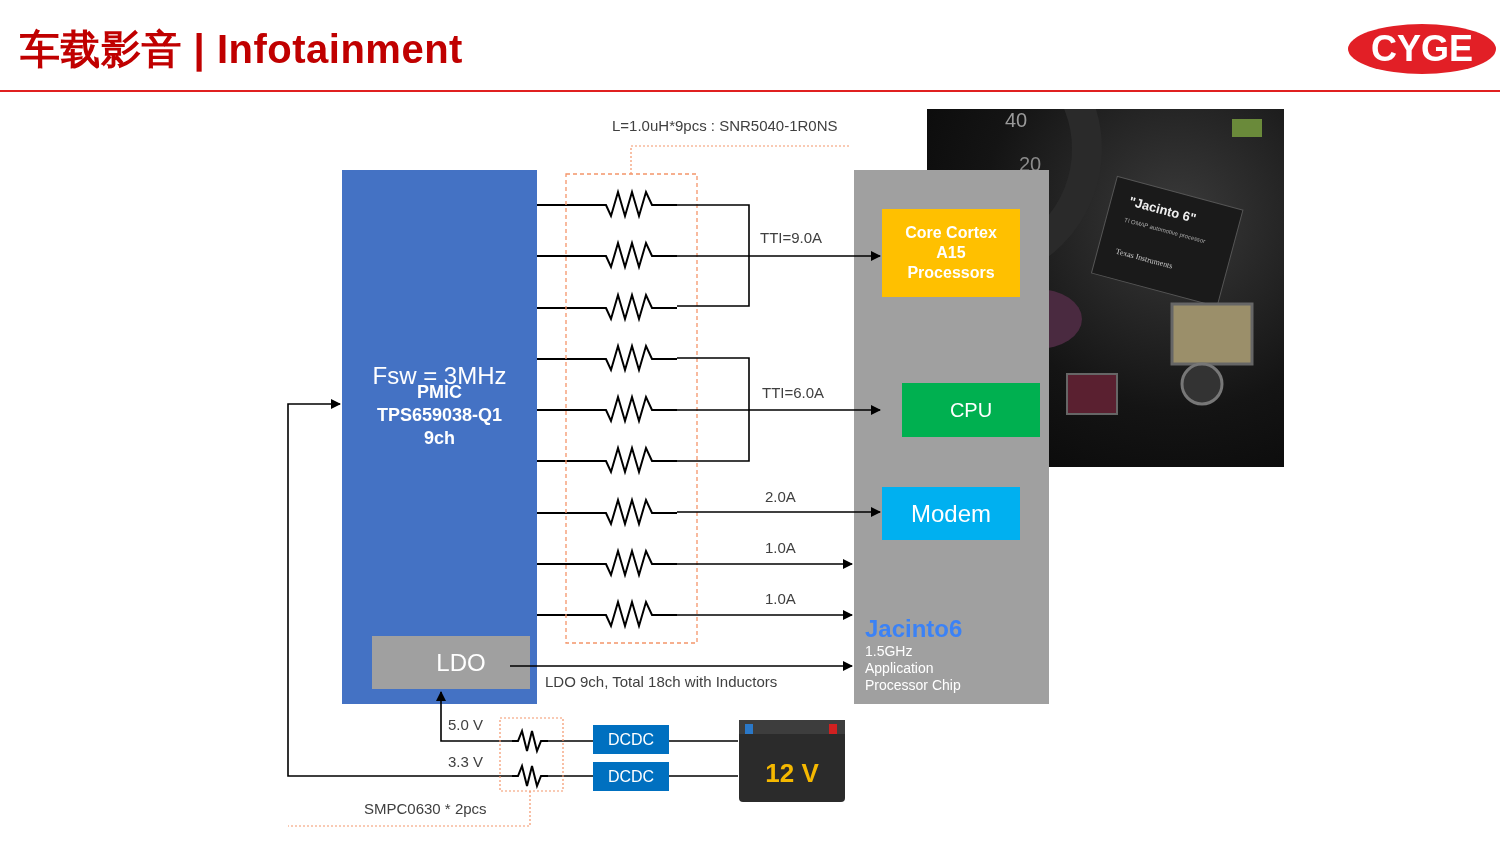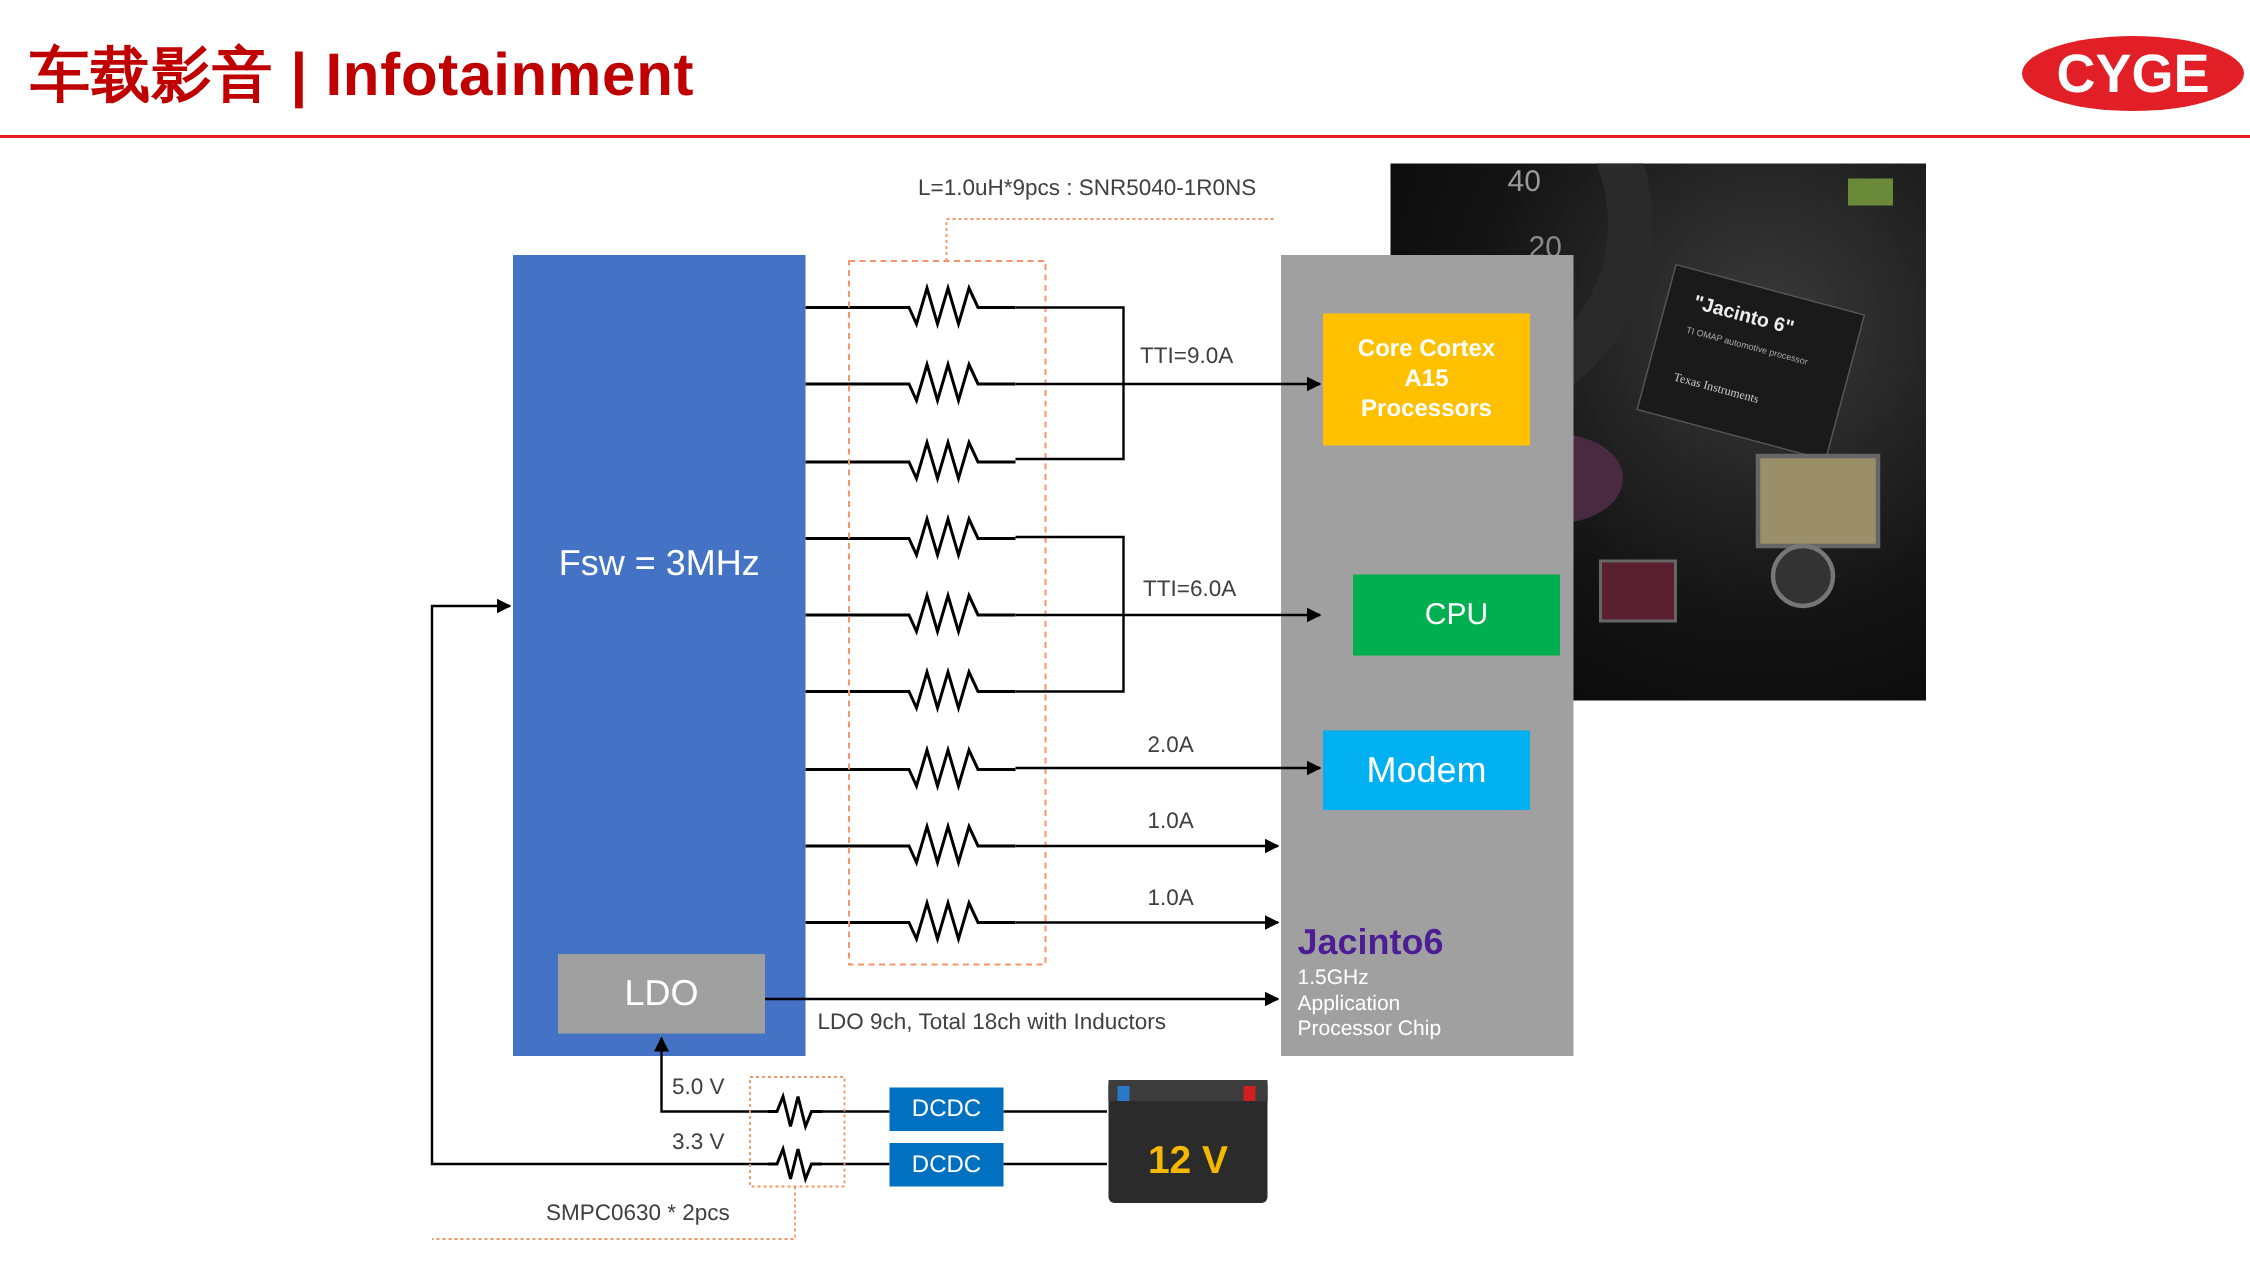--- a/index.html
+++ b/index.html
@@ -4,27 +4,27 @@
 <style>
   html, body { margin:0; padding:0; background:#ffffff; }
   body { width:1500px; height:850px; position:relative; overflow:hidden; font-family:"Liberation Sans", sans-serif; }
   .title { position:absolute; left:20px; top:22px; font-size:40px; font-weight:bold; color:#c00000; letter-spacing:0.5px; font-family:"Liberation Sans", "DejaVu Sans", sans-serif; }
   .rule { position:absolute; left:0; top:90px; width:1500px; height:2px; background:#e02020; }
   .logo { position:absolute; left:1347px; top:23px; width:150px; height:52px; }
   .lbl { position:absolute; font-size:15px; color:#404040; white-space:nowrap; }
   .pmic { position:absolute; left:342px; top:170px; width:195px; height:534px; background:#4472c4; }
   .pmic .fsw { position:absolute; left:0; width:195px; top:160px; text-align:center; color:#fff; font-size:24px;margin-top:32px; }
   .pmic .desc { position:absolute; left:0; width:195px; top:211px; text-align:center; color:#fff; font-size:18px; font-weight:bold; line-height:23px; }
-  .ldo { position:absolute; left:372px; top:636px; width:138px; height:53px; background:#a0a0a0; color:#fff; font-size:24px; display:flex; align-items:center; justify-content:center; }
+  .ldo { position:absolute; left:372px; top:636px; width:138px; height:53px; background:#a0a0a0; color:#fff; font-size:24px; display:flex; align-items:center; justify-content:center;padding-left:20px; }
   .jacinto { position:absolute; left:854px; top:170px; width:195px; height:534px; background:#a0a0a0; }
   .blk { position:absolute; color:#fff; display:flex; align-items:center; justify-content:center; text-align:center; }
   .core { left:882px; top:209px; width:138px; height:88px; background:#ffc000; font-weight:bold; font-size:16px; line-height:20px; }
   .cpu { left:902px; top:383px; width:138px; height:54px; background:#00b050; font-size:20px; }
   .modem { left:882px; top:487px; width:138px; height:53px; background:#00b0f0; font-size:24px; }
-  .jname { position:absolute; left:865px; top:615px; color:#4c1d95; font-size:24px; font-weight:bold; }
+  .jname { position:absolute; left:865px; top:615px; color:#3b82f6; font-size:24px; font-weight:bold; }
   .jdesc { position:absolute; left:865px; top:643px; color:#fff; font-size:14px; line-height:17px; }
   .dcdc { position:absolute; left:593px; width:76px; height:29px; background:#0070c0; color:#fff; font-size:16px; display:flex; align-items:center; justify-content:center; }
   .photo { position:absolute; left:927px; top:109px; width:357px; height:358px; overflow:hidden;
            background: radial-gradient(ellipse at 70% 30%, #3a3a3a 0%, #141414 55%, #050505 100%); }
   svg.wires { position:absolute; left:0; top:0; }
 </style>
 </head>
 <body>
 
 <div class="title">车载影音 | Infotainment</div>
@@ -49,20 +49,25 @@
     <rect x="245" y="195" width="80" height="60" fill="#9b8f6a" stroke="#666" stroke-width="3"></rect>
     <circle cx="275" cy="275" r="20" fill="#333" stroke="#777" stroke-width="3"></circle>
     <ellipse cx="110" cy="210" rx="45" ry="30" fill="#4a2a40"></ellipse>
     <rect x="140" y="265" width="50" height="40" fill="#5a2030" stroke="#666" stroke-width="2"></rect>
     <rect x="305" y="10" width="30" height="18" fill="#6a8a3a"></rect>
   </svg>
 </div>
 
 <div class="pmic">
   <div class="fsw">Fsw = 3MHz</div>
+  <div class="desc">
+    <div>PMIC</div>
+    <div>TPS659038-Q1</div>
+    <div>9ch</div>
+  </div>
 </div>
 <div class="ldo">LDO</div>
 
 <div class="jacinto"></div>
 <div class="blk core">
   <div>
     <div>Core Cortex</div>
     <div>A15</div>
     <div>Processors</div>
   </div>

